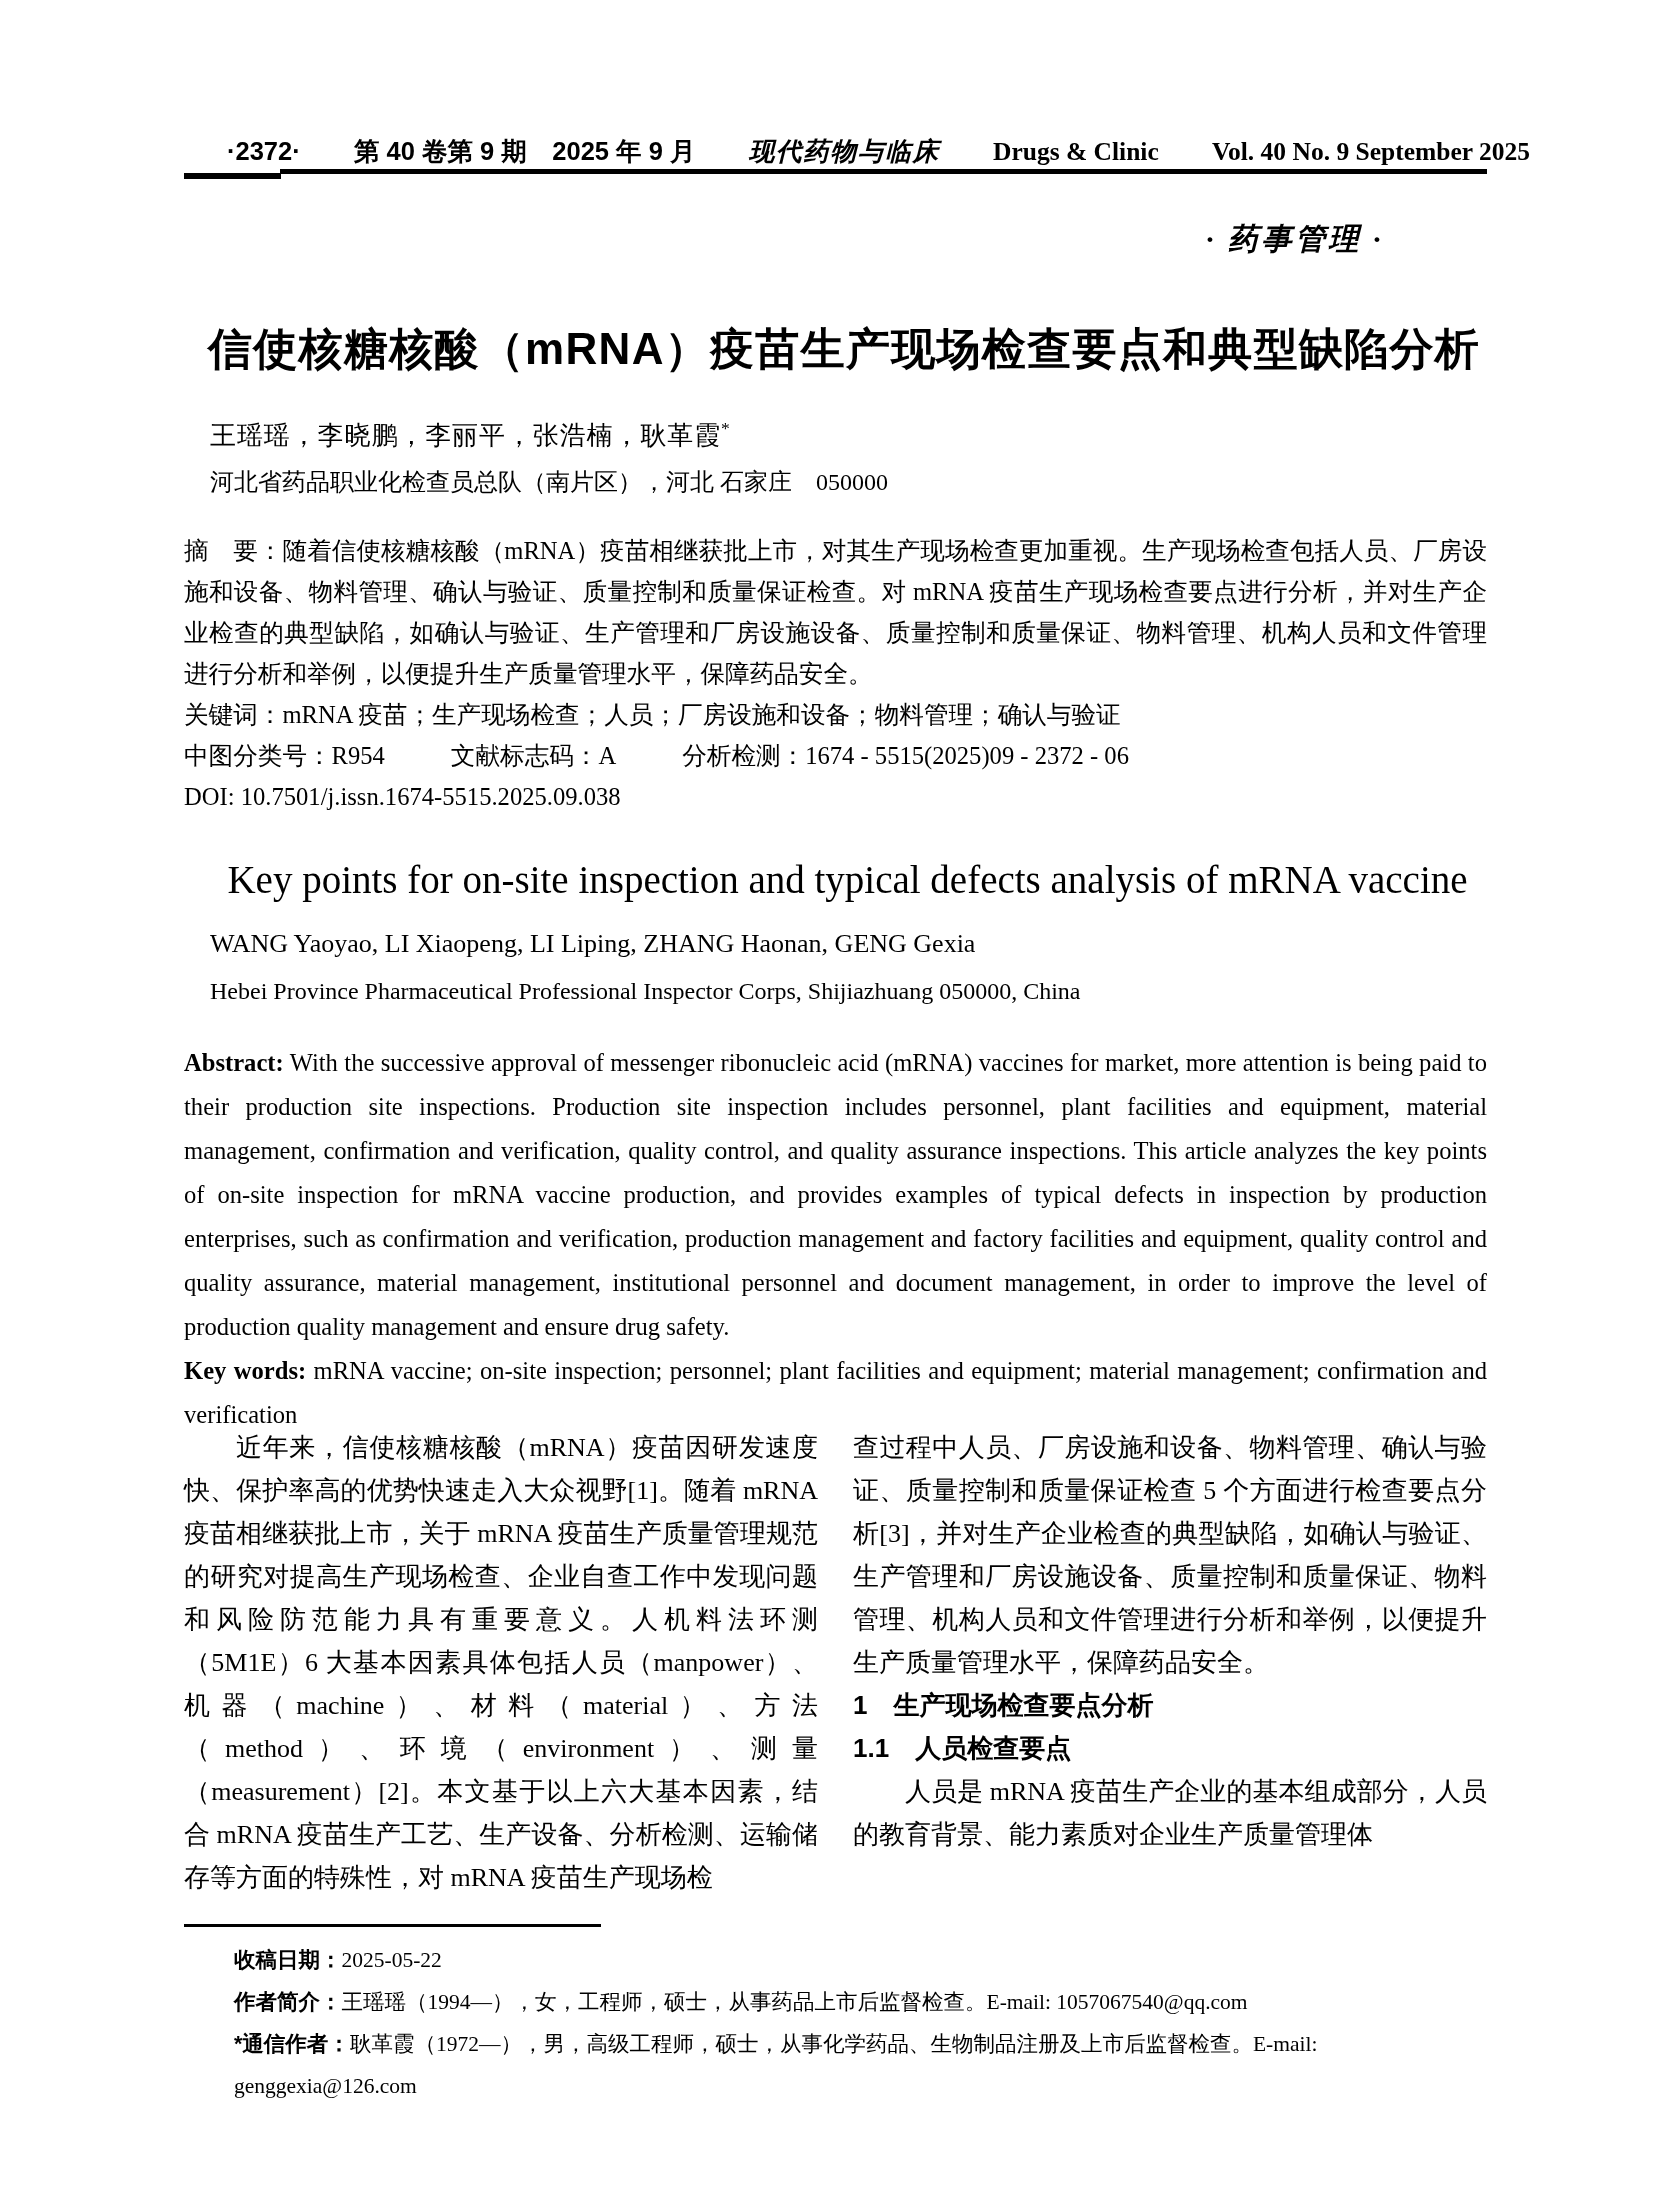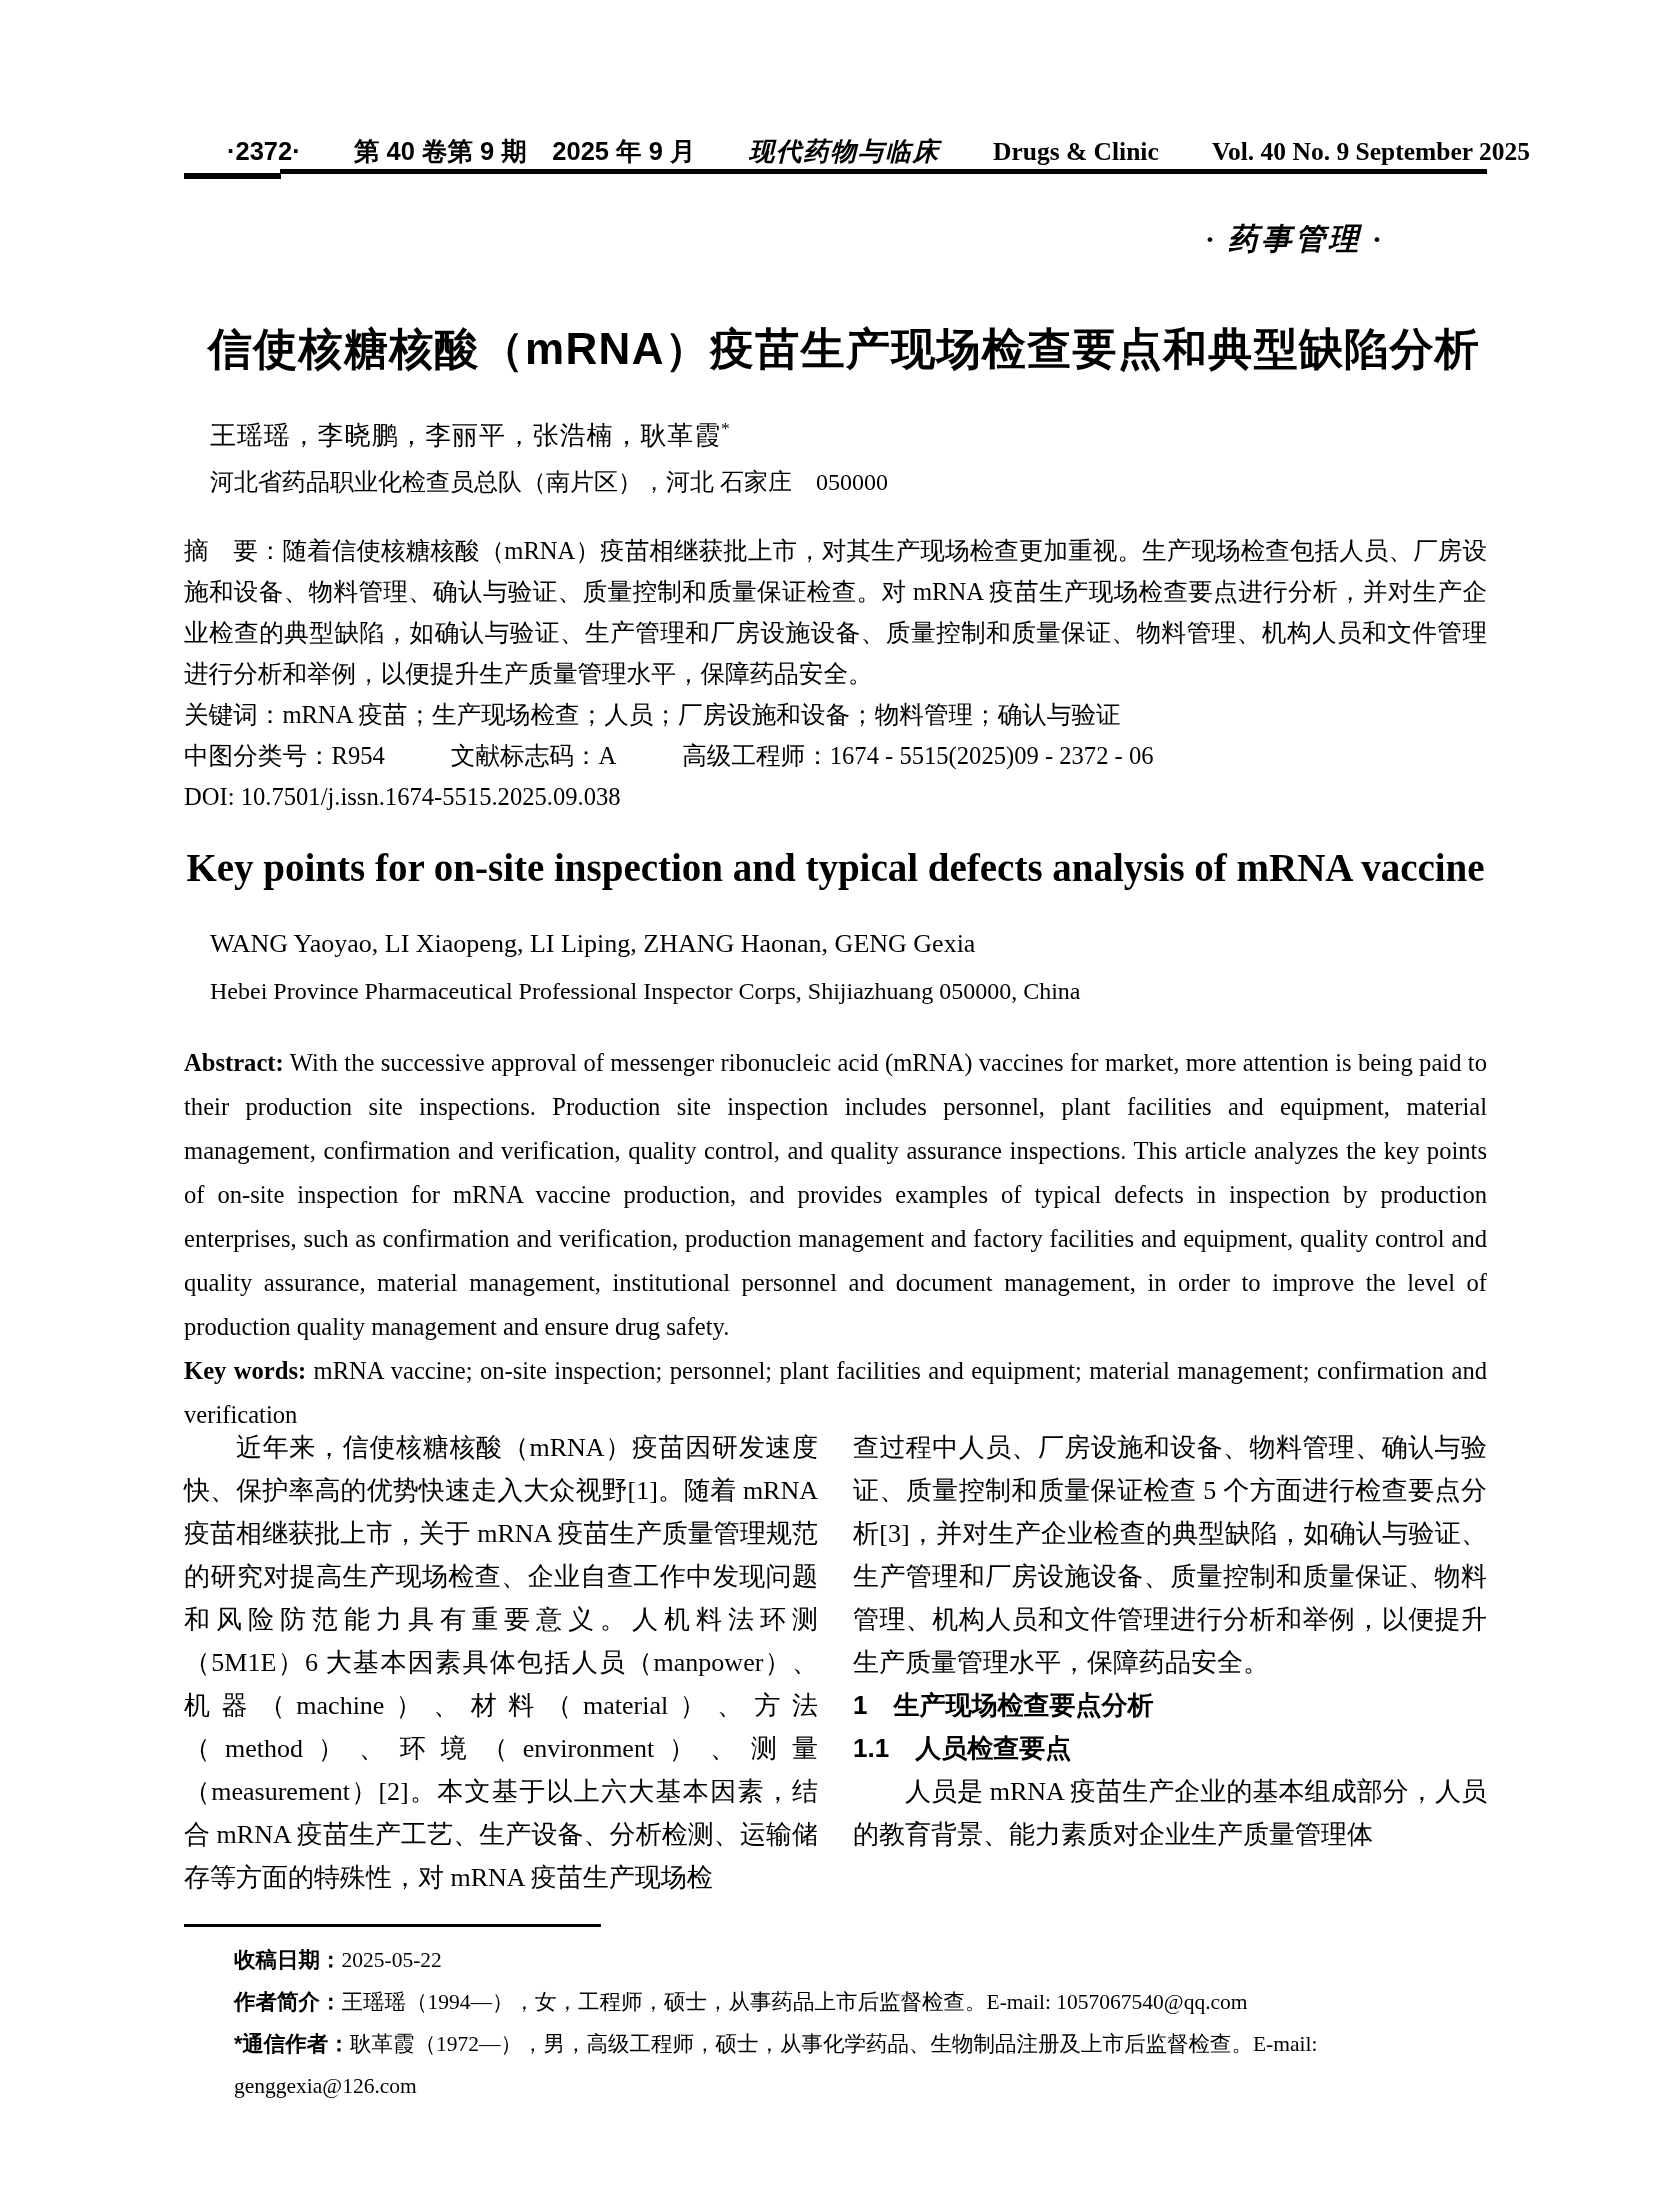--- a/index.html
+++ b/index.html
@@ -24,21 +24,21 @@
 
   .title-cn{top:320px;font-size:44px;font-weight:bold;letter-spacing:1.3px;padding-left:24px;box-sizing:border-box;margin:0;}
   .authors-cn{top:418px;font-size:26px;padding-left:26px;box-sizing:border-box;letter-spacing:0.9px;}
   .authors-cn sup{font-size:17.6px;}
   .affil-cn{top:466px;font-size:24px;padding-left:26px;box-sizing:border-box;}
 
   .meta-block{top:530px;font-size:24.6px;line-height:41px;text-align:justify;}
   .meta-block .lbl{font-weight:normal;}
   .clc-gap{display:inline-block;width:66px;}
 
-  .title-en{top:845px;font-size:39px;font-weight:bold;text-align:center;margin:0;}
+  .title-en{top:845px;font-size:39px;font-weight:normal;text-align:center;margin:12px;}
   .authors-en{top:929px;font-size:26px;padding-left:26px;box-sizing:border-box;}
   .affil-en{top:978px;font-size:24px;padding-left:26px;box-sizing:border-box;}
 
   .en-abstract{top:1041px;font-size:24.6px;line-height:44px;text-align:justify;}
   .en-abstract .lbl{font-weight:bold;}
 
   .body-cols{top:1426px;display:flex;gap:35px;font-size:26px;line-height:43px;text-align:justify;}
   .col{flex:1;min-width:0;}
   .col p{margin:0;}
   .col p.indent{text-indent:2em;}
@@ -76,21 +76,21 @@
   <div class="abs affil-cn">河北省药品职业化检查员总队（南片区），河北 石家庄　050000</div>
 
   <div class="abs meta-block">
     <div>
       <span class="lbl hei">摘　要：</span><span>随着信使核糖核酸（mRNA）疫苗相继获批上市，对其生产现场检查更加重视。生产现场检查包括人员、厂房设施和设备、物料管理、确认与验证、质量控制和质量保证检查。对 mRNA 疫苗生产现场检查要点进行分析，并对生产企业检查的典型缺陷，如确认与验证、生产管理和厂房设施设备、质量控制和质量保证、物料管理、机构人员和文件管理进行分析和举例，以便提升生产质量管理水平，保障药品安全。</span>
     </div>
     <div>
       <span class="lbl hei">关键词：</span><span>mRNA 疫苗；生产现场检查；人员；厂房设施和设备；物料管理；确认与验证</span>
     </div>
     <div>
-      <span class="lbl hei">中图分类号：</span><span>R954</span><span class="clc-gap"></span><span class="lbl hei">文献标志码：</span><span>A</span><span class="clc-gap"></span><span class="lbl hei">高级工程师：</span><span>1674 - 5515(2025)09 - 2372 - 06</span>
+      <span class="lbl hei">中图分类号：</span><span>R954</span><span class="clc-gap"></span><span class="lbl hei">文献标志码：</span><span>A</span><span class="clc-gap"></span><span class="lbl hei">分析检测：</span><span>1674 - 5515(2025)09 - 2372 - 06</span>
     </div>
     <div>
       <span class="lbl">DOI:</span>
       <span>10.7501/j.issn.1674-5515.2025.09.038</span>
     </div>
   </div>
 
   <h2 class="abs title-en">Key points for on-site inspection and typical defects analysis of mRNA vaccine</h2>
   <div class="abs authors-en">WANG Yaoyao, LI Xiaopeng, LI Liping, ZHANG Haonan, GENG Gexia</div>
   <div class="abs affil-en">Hebei Province Pharmaceutical Professional Inspector Corps, Shijiazhuang 050000, China</div>

